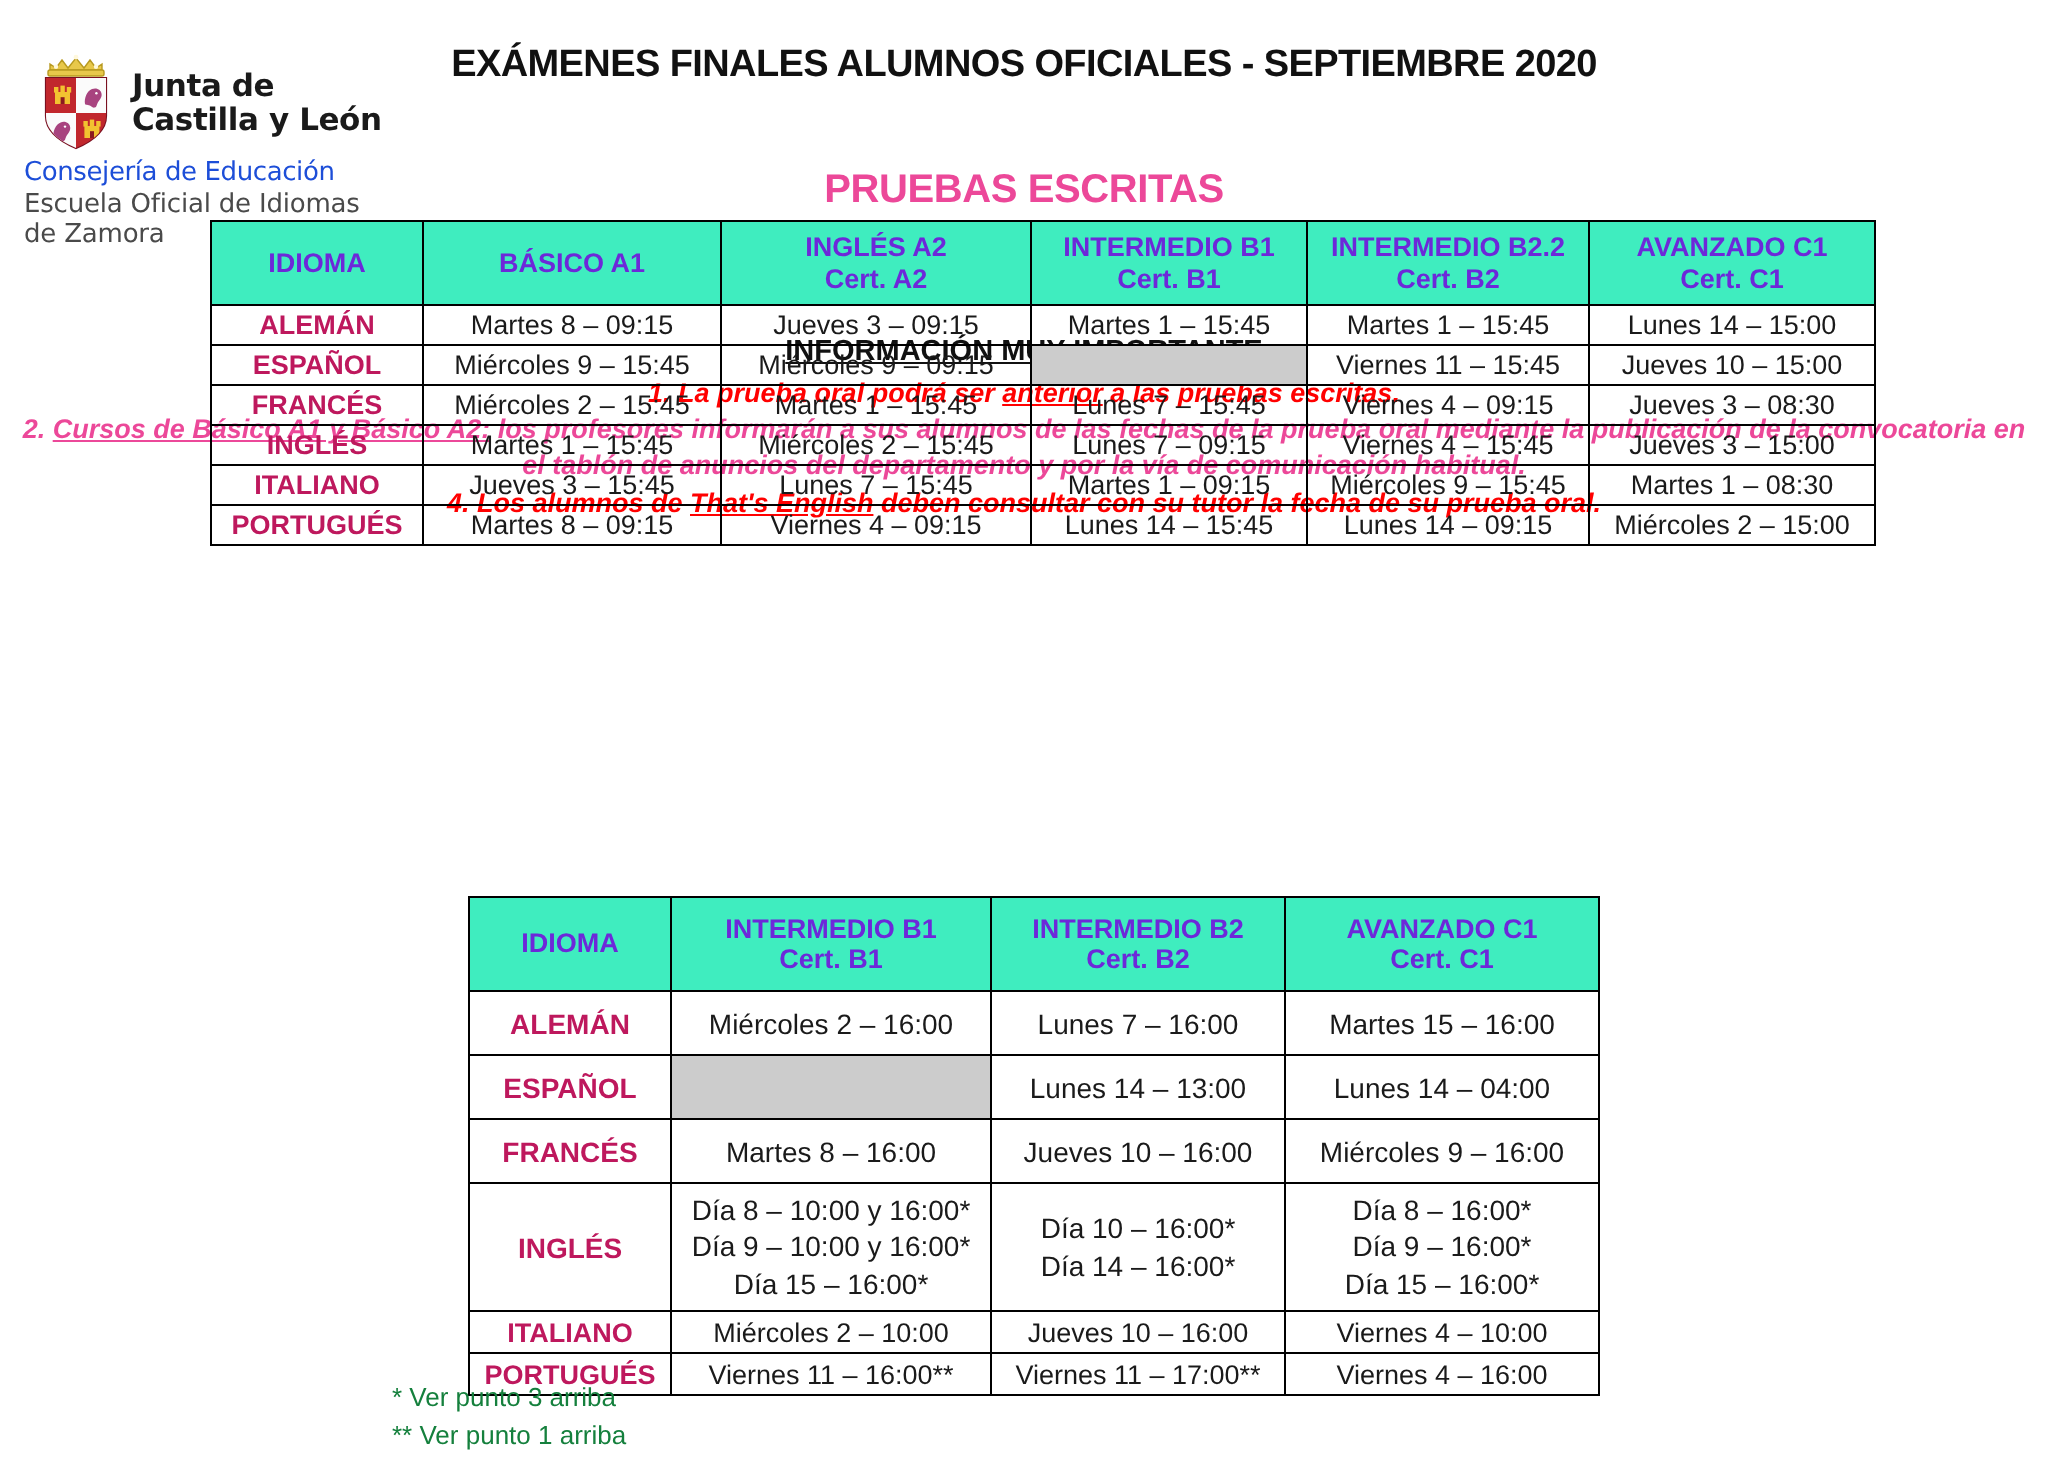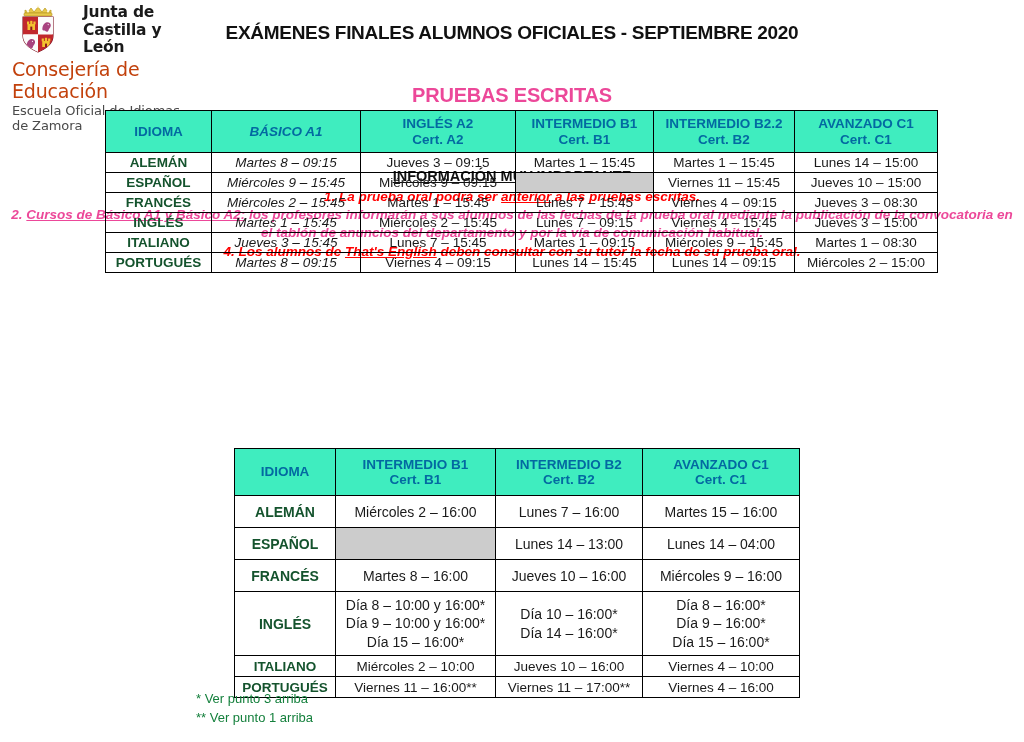--- a/index.html
+++ b/index.html
@@ -25,40 +25,41 @@
     position: absolute;
     left: 12px;
     top: 4px;
     display: flex;
     flex-direction: column;
     width: 185px;
   }
   .logo-top {
     display: flex;
     align-items: center;
-    gap: 19px;
+    gap: 2px;
+    margin-top: 22px;
   }
   .crest {
     width: 52px;
     height: 52px;
     position: relative;
     flex: 0 0 auto;
   }
   .logo-words {
     font-family: "DejaVu Sans", sans-serif;
     font-weight: bold;
     font-size: 15.5px;
     line-height: 1.13;
     color: #1a1a1a;
     letter-spacing: -0.2px;
   }
   .consejeria {
     font-family: "DejaVu Sans", sans-serif;
-    font-size: 19px;
-    color: #c2410c;
+    font-size: 13px;
+    color: #1d4ed8;
     margin-top: 1px;
     letter-spacing: -0.2px;
   }
   .escuela {
     font-family: "DejaVu Sans", sans-serif;
     font-size: 13px;
     color: #4a4a4a;
     margin-top: 1px;
     letter-spacing: -0.1px;
   }
@@ -107,43 +108,43 @@
     vertical-align: middle;
     font-size: 13.5px;
     color: #1a1a1a;
     padding: 0 2px;
   }
   .head-cell {
     background: #3FEDBF;
     font-weight: bold;
     font-size: 13.5px;
     line-height: 1.12;
-    color: #0369a1;
+    color: #6d28d9;
     padding: 4px 2px;
   }
   .lang-cell {
     font-weight: bold;
-    color: #14532d;
+    color: #be185d;
     font-size: 13.5px;
   }
   .empty-cell {
     background: #CCCCCC;
   }
 
   
   #written-table {
     position: absolute;
     left: 105px;
     top: 110px;
     width: 802px;
   }
   #written-table td { height: 19px; }
   #written-table .head-cell { height: 33px; }
   #written-table .c-idioma { width: 101px; }
-  #written-table .c-a1 { width: 144px; font-style: italic; }
+  #written-table .c-a1 { width: 144px; }
   #written-table .c-a2 { width: 150px; }
   #written-table .c-b1 { width: 133px; }
   #written-table .c-b22 { width: 136px; }
   #written-table .c-c1 { width: 138px; }
 
   
   #oral-table {
     position: absolute;
     left: 234px;
     top: 448px;

